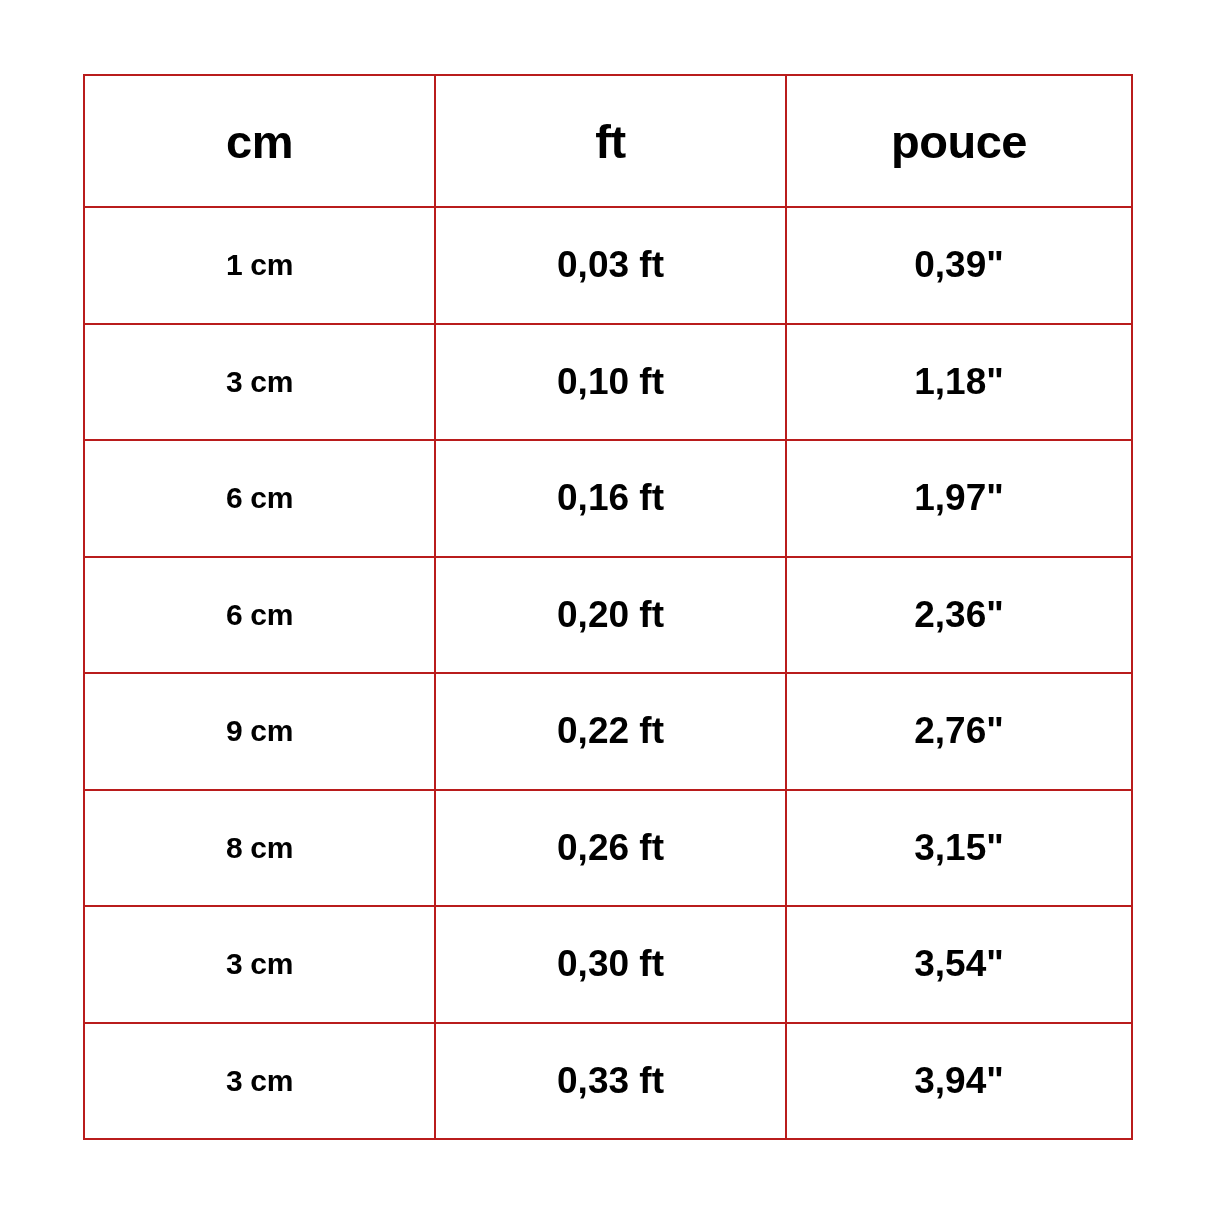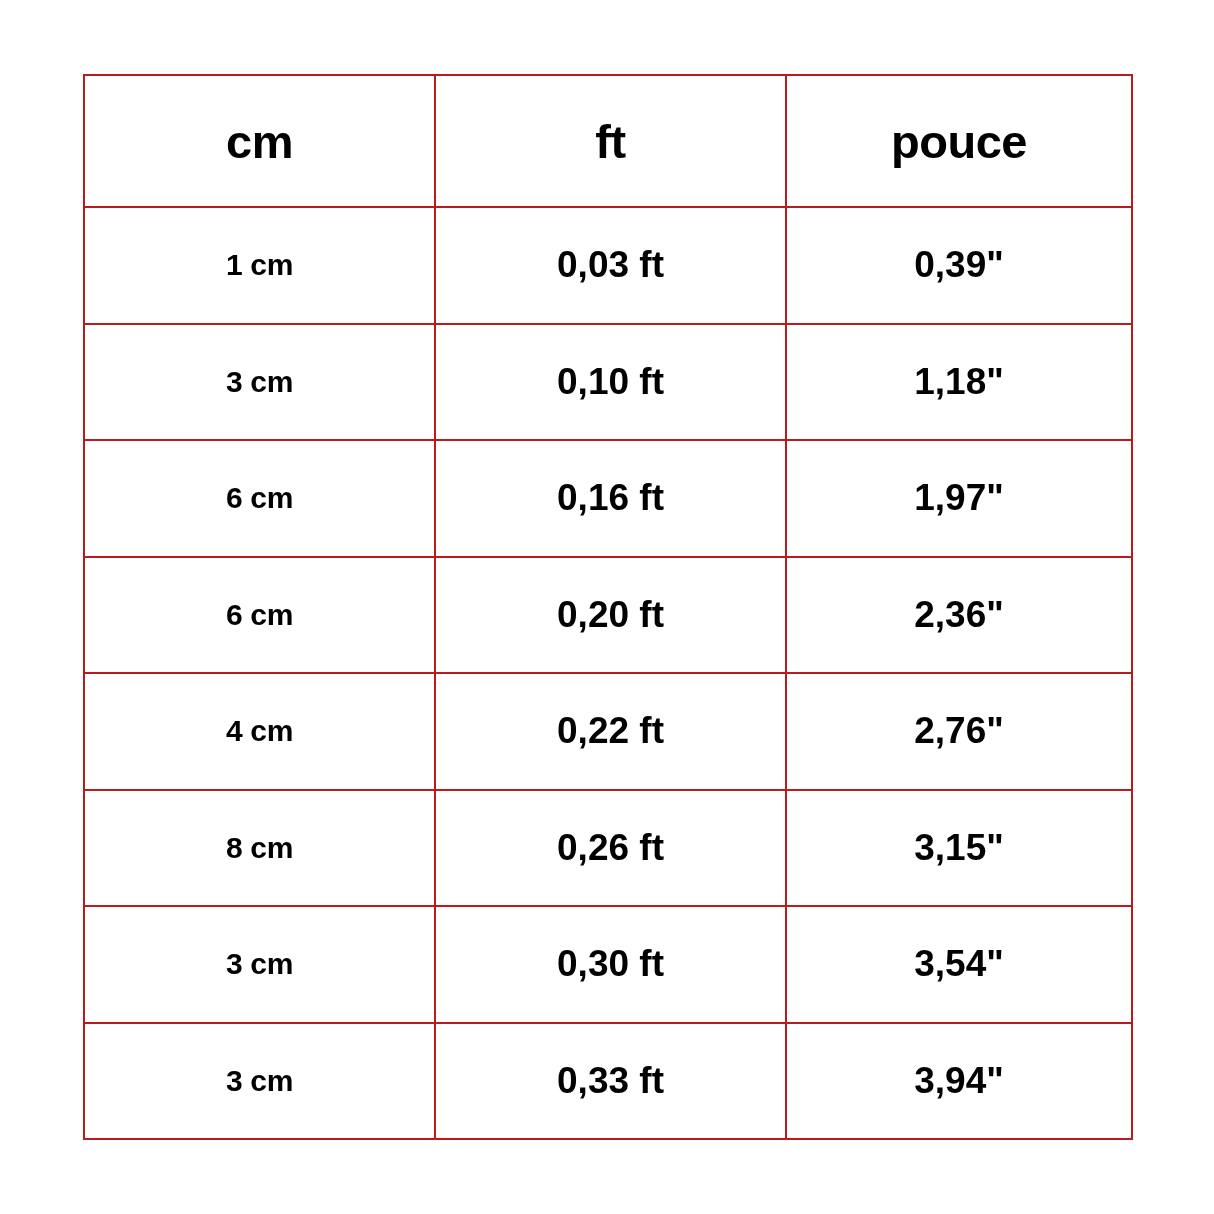--- a/index.html
+++ b/index.html
@@ -99,21 +99,21 @@
           <td class="cell-cm">6 cm</td>
           <td>0,16 ft</td>
           <td>1,97"</td>
         </tr>
         <tr>
           <td class="cell-cm">6 cm</td>
           <td>0,20 ft</td>
           <td>2,36"</td>
         </tr>
         <tr>
-          <td class="cell-cm">4 cm</td>
+          <td class="cell-cm">9 cm</td>
           <td>0,22 ft</td>
           <td>2,76"</td>
         </tr>
         <tr>
           <td class="cell-cm">8 cm</td>
           <td>0,26 ft</td>
           <td>3,15"</td>
         </tr>
         <tr>
           <td class="cell-cm">3 cm</td>

